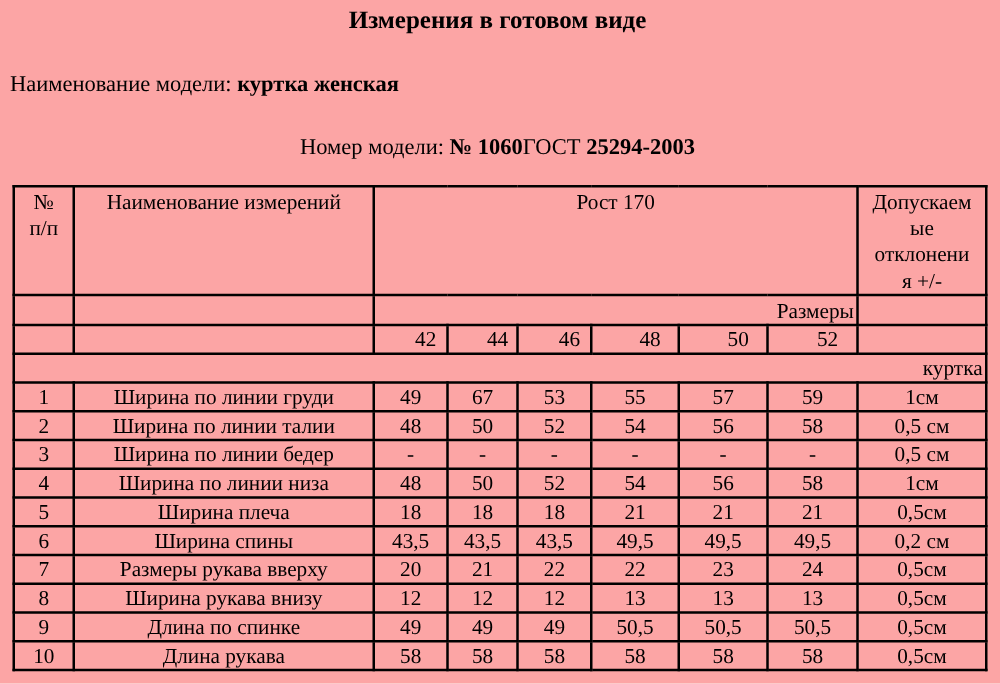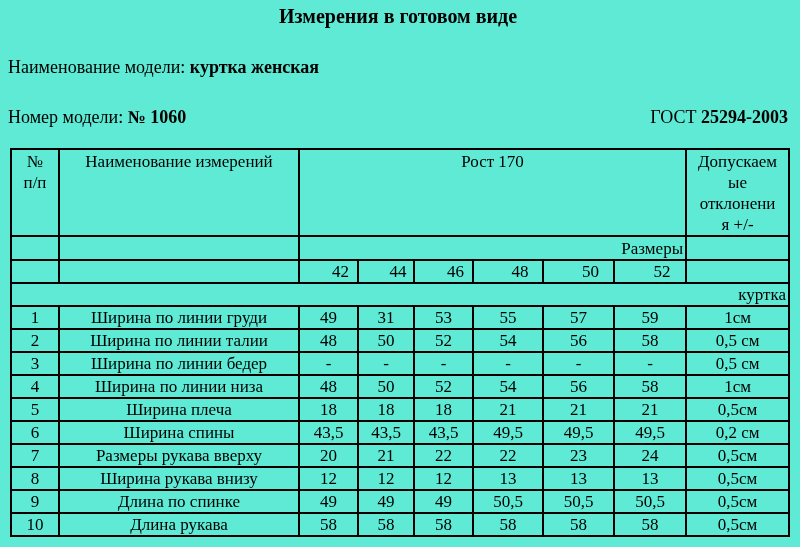--- a/index.html
+++ b/index.html
@@ -5,42 +5,42 @@
   html, body {
     margin: 0; padding: 0;
     background: #ffffff;
     color: #000000;
     font-family: "Liberation Serif", "DejaVu Serif", serif;
   }
   .page {
     position: relative;
     width: 800px;
     height: 547px;
-    background: #5eead4;
+    background: #fca5a5;
     overflow: hidden;
     box-sizing: border-box;
     padding: 4px 12px 0 8px;
   }
   .doc-title {
     text-align: center;
     font-weight: bold;
     font-size: 20px;
     line-height: 24px;
   }
   .model-name-line {
     margin-top: 28px;
     font-size: 18px;
     line-height: 22px;
   }
   .model-number-line {
     margin-top: 28px;
     font-size: 18px;
     line-height: 22px;
     display: flex;
-    justify-content: space-between;
+    justify-content: center;
   }
   .bold { font-weight: bold; margin-top: 11px; }
   table.meas {
     margin-top: 20px;
     margin-left: 2px;
     border-collapse: collapse;
     table-layout: fixed;
     width: 778px;
     font-size: 17px;
   }
@@ -134,21 +134,21 @@
     </tr>
 
     <tr class="group-row">
       <td colspan="9">куртка</td>
     </tr>
 
     <tr class="data-row">
       <td>1</td>
       <td>Ширина по линии груди</td>
       <td>49</td>
-      <td>31</td>
+      <td>67</td>
       <td>53</td>
       <td>55</td>
       <td>57</td>
       <td>59</td>
       <td>1см</td>
     </tr>
 
     <tr class="data-row">
       <td>2</td>
       <td>Ширина по линии талии</td>

